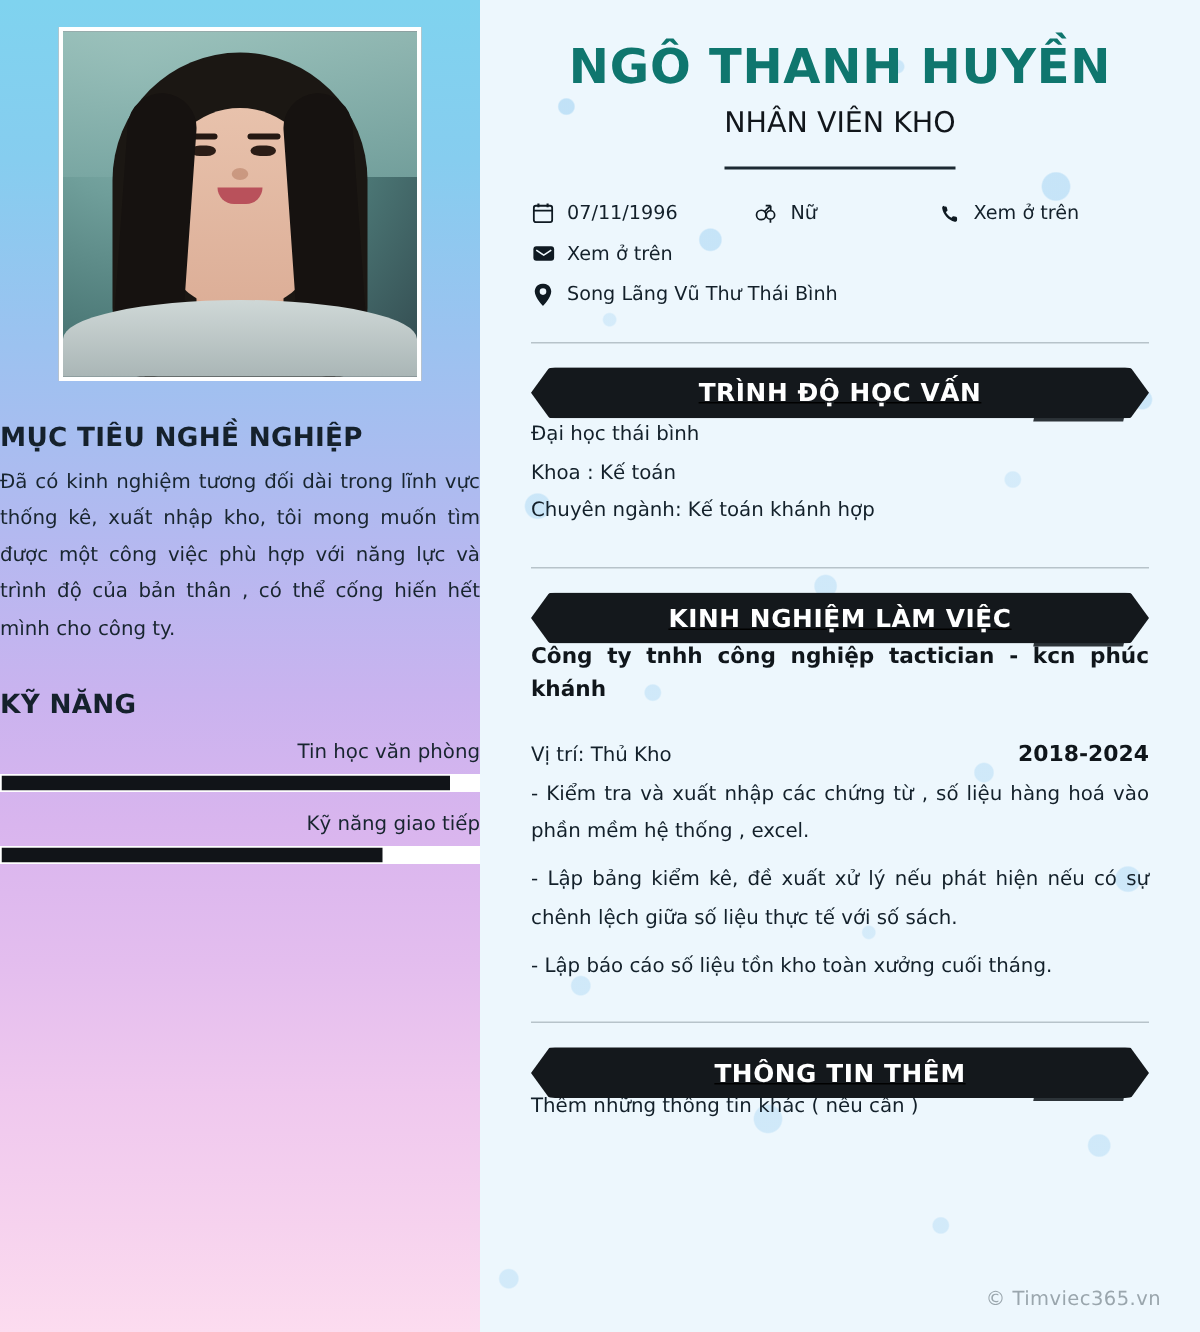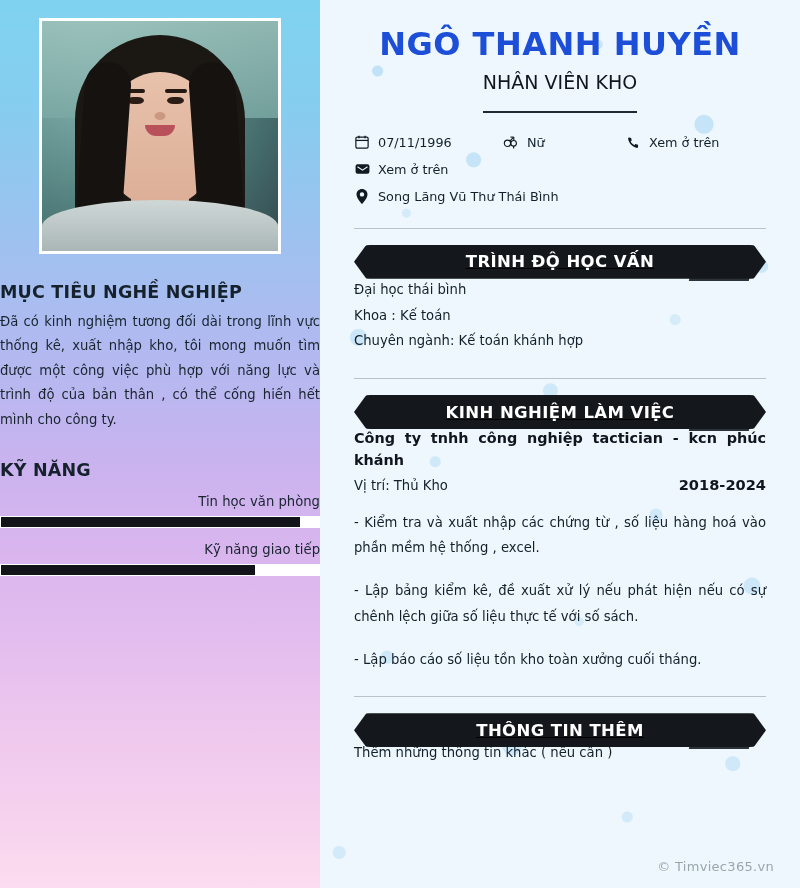--- a/index.html
+++ b/index.html
@@ -165,21 +165,21 @@
       radial-gradient(circle at 54% 70%, rgba(140,200,240,.25) 0 4px, transparent 5px),
       radial-gradient(circle at 18% 24%, rgba(140,200,240,.25) 0 4px, transparent 5px),
       radial-gradient(circle at 74% 36%, rgba(140,200,240,.25) 0 5px, transparent 6px);
   }
   .rc { position: relative; padding: 0 34px; }
 
   .name {
     text-align: center;
     font-size: 32px;
     font-weight: bold;
-    color: #1d4ed8;
+    color: #0f766e;
     letter-spacing: .5px;
     padding-top: 26px;
     line-height: 1.15;
   }
   .job {
     text-align:center;
     font-size: 19px;
     color: #11161b;
     margin-top: 8px;
     padding-bottom: 18px;
@@ -234,25 +234,25 @@
   .block .b-line { }
   .exp-title {
     font-weight: bold;
     font-size: 14.4px;
     color: #10161b;
     line-height: 1.55;
     text-align: justify;
   }
   .exp-row {
     display:flex; align-items: baseline; justify-content: space-between;
-    margin-top: 4px;
+    margin-top: 22px;
   }
   .exp-pos { font-size: 13.2px; color:#13202a; }
   .exp-date { font-size: 14.6px; font-weight: bold; color:#10161b; }
-  .bullets { margin-top: 17px; font-size: 13.2px; line-height: 1.95; color:#13202a; text-align: justify; }
+  .bullets { margin-top: 6px; font-size: 13.2px; line-height: 1.95; color:#13202a; text-align: justify; }
   .extra { font-size: 13.2px; color:#13202a; margin-top: 2px; }
 
   .watermark {
     position: absolute;
     right: 26px; bottom: 14px;
     font-size: 13px;
     color: #9aa6ad;
     letter-spacing: .3px;
   }
 </style>

